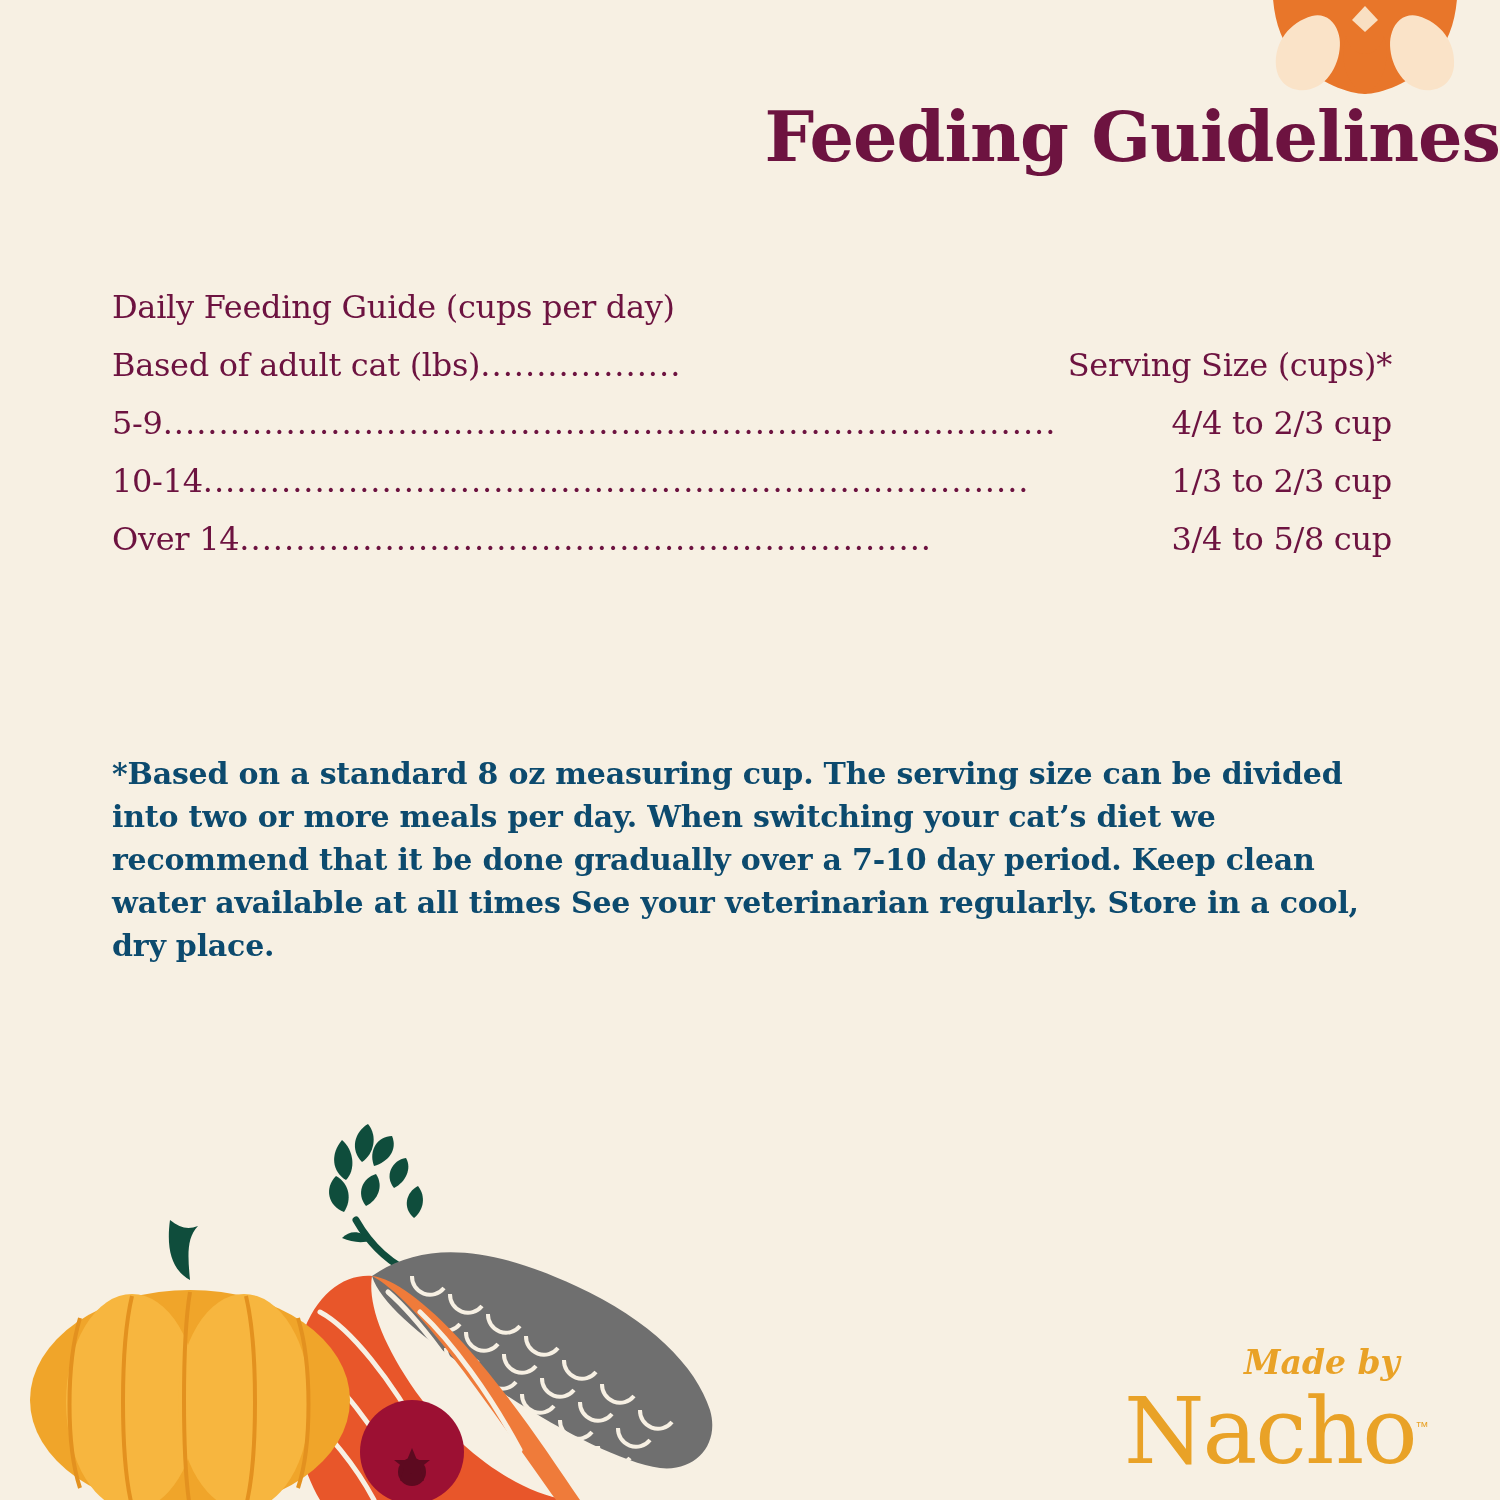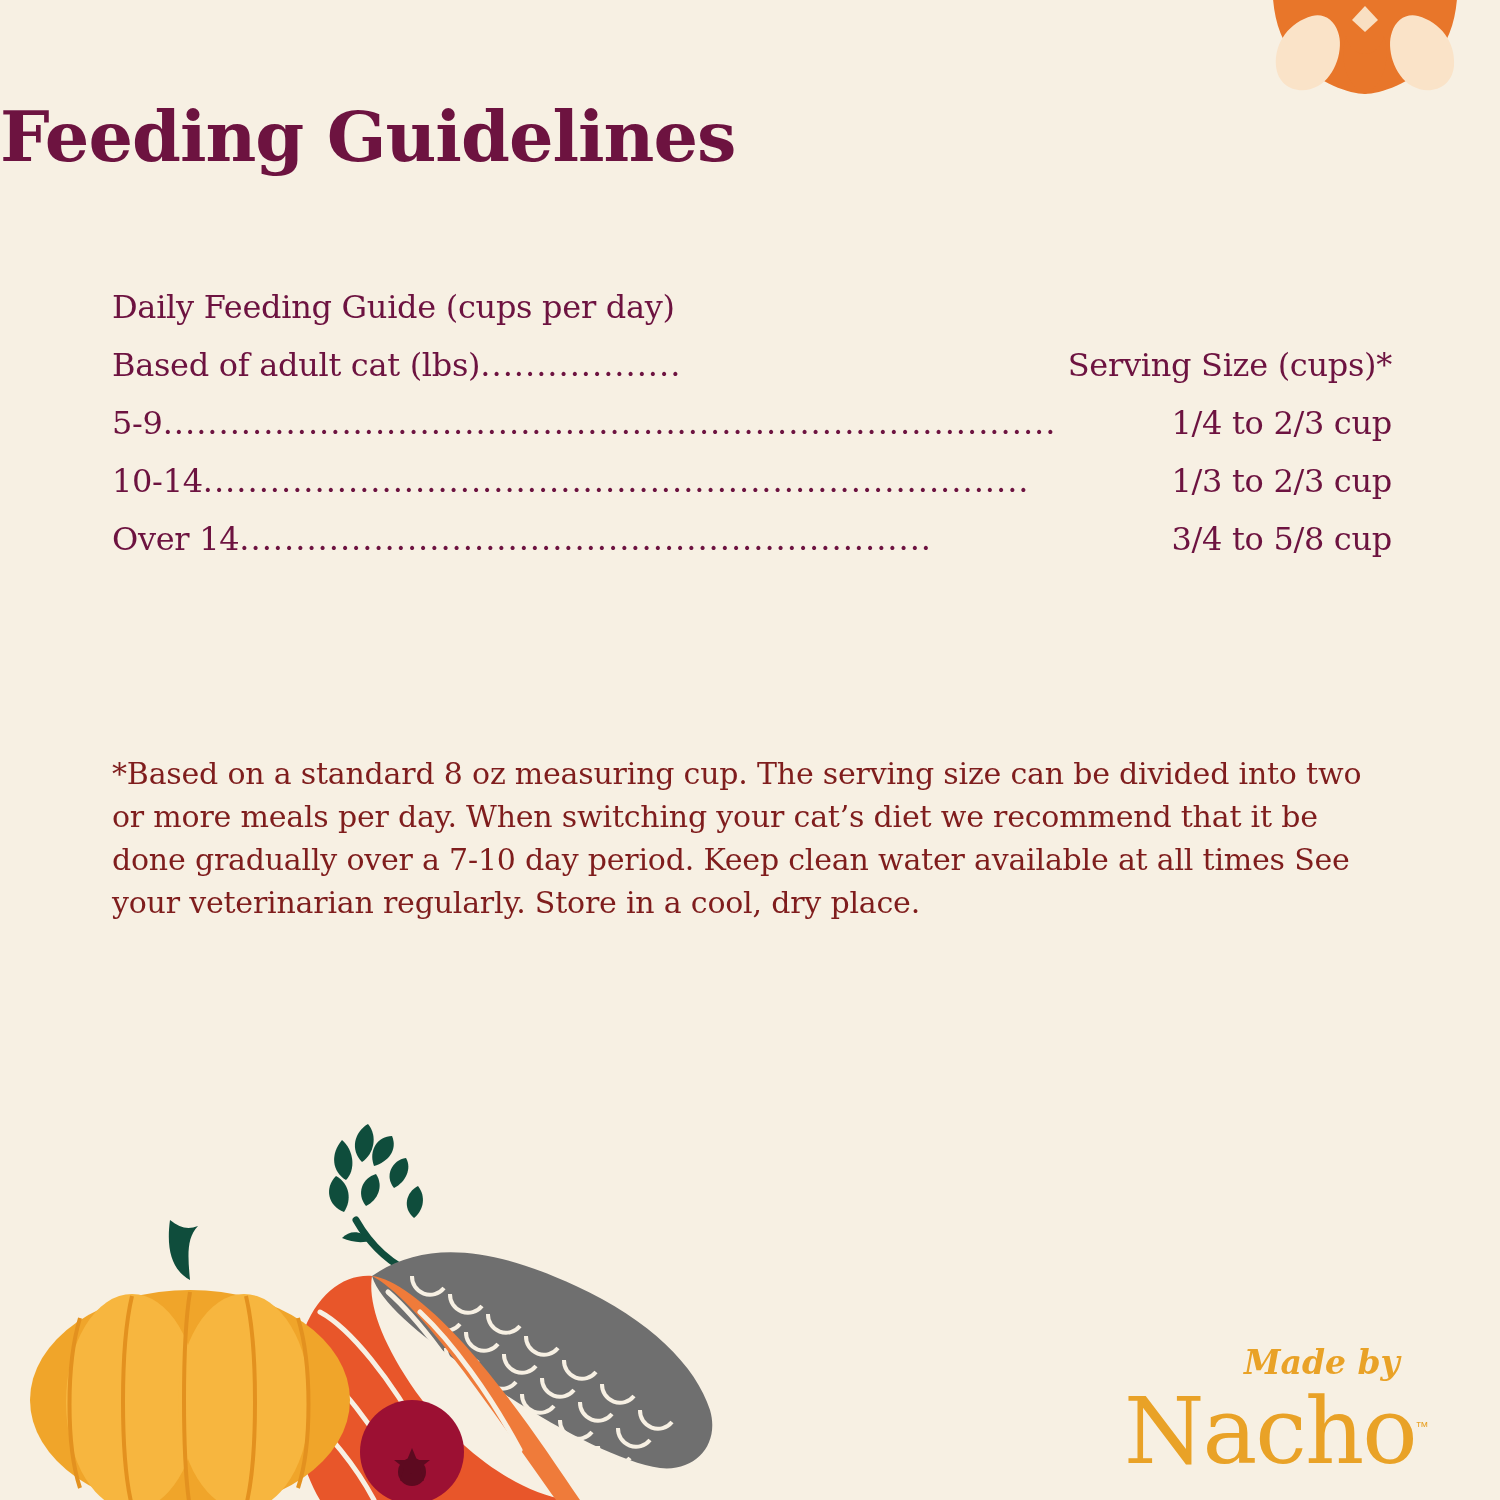--- a/index.html
+++ b/index.html
@@ -30,21 +30,21 @@
     width: 210px;
     height: 205px;
   }
 
   
   .title {
     position: absolute;
     top: 95px;
     left: 0;
     width: 1500px;
-    text-align: left;
+    text-align: right;
     font-family: "DejaVu Serif", serif;
     font-weight: bold;
     font-size: 70px;
     letter-spacing: -1px;
     color: #6d1340;
   }
 
   
   .guide {
     position: absolute;
@@ -75,25 +75,26 @@
   }
   .row .right { flex: 0 0 auto; margin-left: 36px; }
   .row.gap-right .right { padding-left: 10px; }
 
   
   .footnote {
     position: absolute;
     top: 752px;
     left: 112px;
     width: 1270px;
-    color: #7f1d1d;
+    color: #0c4a6e;
     font-family: "DejaVu Serif", serif;
     font-size: 30px;
     line-height: 43px;
     letter-spacing: -0.2px;
+    font-weight: bold;
   }
 
   
   .produce {
     position: absolute;
     left: 20px;
     bottom: 0;
     width: 740px;
     height: 420px;
   }
@@ -165,21 +166,21 @@
 
     <div class="row">
       <span class="left">Based of adult cat (lbs)</span>
       <span class="dots">..................</span>
       <span class="right">Serving Size (cups)*</span>
     </div>
 
     <div class="row">
       <span class="left">5-9</span>
       <span class="dots">................................................................................</span>
-      <span class="right">1/4 to 2/3 cup</span>
+      <span class="right">4/4 to 2/3 cup</span>
     </div>
 
     <div class="row">
       <span class="left">10-14</span>
       <span class="dots">..........................................................................</span>
       <span class="right">1/3 to 2/3 cup</span>
     </div>
 
     <div class="row gap-right">
       <span class="left">Over 14</span>

